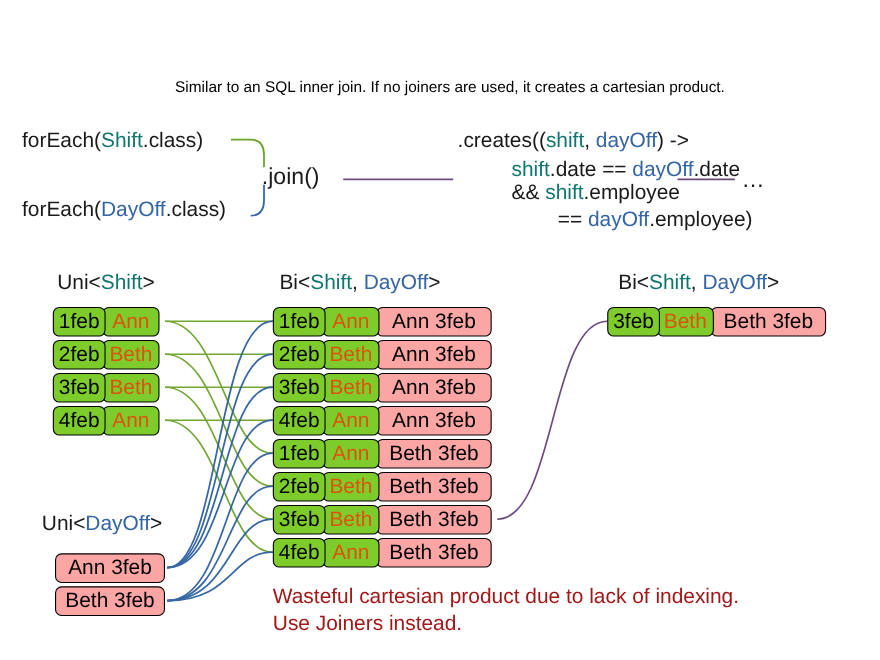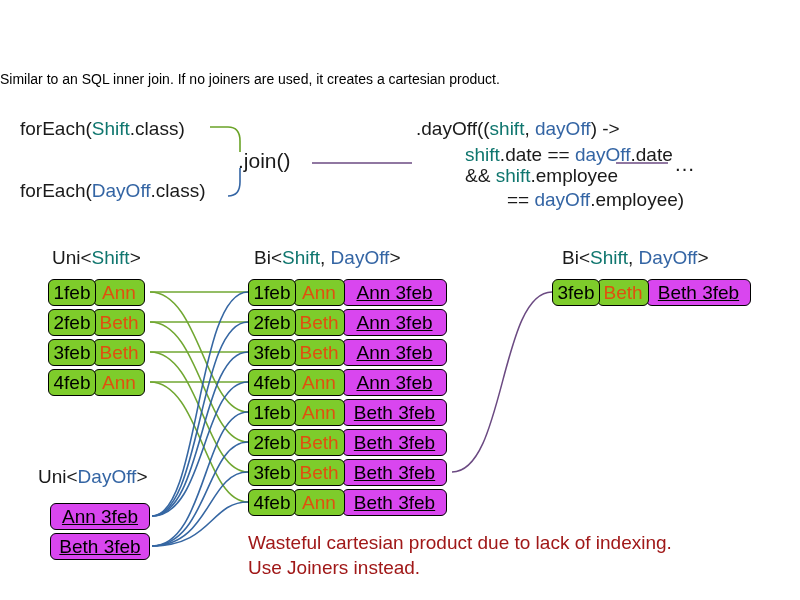--- a/index.html
+++ b/index.html
@@ -12,22 +12,22 @@
     position:relative;
   }
   #stage{position:absolute;left:0;top:0;width:800px;height:600px;}
 
   
   .title{
     position:absolute;left:0;top:20px;width:800px;text-align:center;
     font-size:36px;line-height:42px;letter-spacing:-0.2px;color:#000;
   }
   .subtitle{
-    position:absolute;left:0;top:70px;width:644px;text-align:left;
-    font-size:14px;line-height:18px;color:#000;
+    position:absolute;left:0;top:70px;width:644px;text-align:right;
+    font-size:14px;line-height:18px;color:#000;padding-left:15px;
   }
 
   
   .code{position:absolute;font-size:19px;line-height:22px;color:#1a1a1a;white-space:nowrap;}
   .code.small{font-size:19px;line-height:19px;margin-left:29px;}
   .g{color:#0f766e;}   
   .b{color:#3465a4;}
 
   .join-label{position:absolute;left:238px;top:149px;font-size:21px;line-height:24px;color:#1a1a1a;white-space:nowrap;}
   .dots{position:absolute;left:674px;top:152px;font-size:21px;color:#1a1a1a;}
@@ -41,21 +41,21 @@
     box-sizing:border-box;
     border:1.6px solid #000;
     border-radius:6px;
     display:flex;align-items:center;justify-content:center;
     font-size:19px;line-height:19px;
     height:27px;
     padding:0 4px;
     white-space:nowrap;
   }
   .cell.green{background:#7ecc2b;}
-  .cell.blue{background:#d946ef;text-decoration:underline;}
+  .cell.blue{background:#fca5a5;}
   .cell.name{color:#e0500f;}
   .cell.plain{color:#000;}
 
   .c-date{width:48px;margin-right:-3px;z-index:3;}
   .c-emp {width:52px;margin-right:-3px;z-index:2;}
   .c-off {width:105px;z-index:1;}
   .c-off1{width:100px;z-index:1;}
 
   
   .warn{
@@ -71,21 +71,21 @@
 <div id="stage">
 
   <div class="subtitle">Similar to an SQL inner join. If no joiners are used, it creates a cartesian product.</div>
 
   <div class="code" style="left:20px;top:118px;"><span>forEach(</span><span class="g">Shift</span><span>.class)</span></div>
 
   <div class="code" style="left:20px;top:180px;"><span>forEach(</span><span class="b">DayOff</span><span>.class)</span></div>
 
   <div class="join-label">.join()</div>
 
-  <div class="code" style="left:416px;top:118px;"><span>.dayOff((</span><span class="g small">shift</span><span class="small">, </span><span class="b small">dayOff</span><span class="small">) -&gt;</span></div>
+  <div class="code" style="left:416px;top:118px;"><span>.creates((</span><span class="g small">shift</span><span class="small">, </span><span class="b small">dayOff</span><span class="small">) -&gt;</span></div>
 
   <div class="code small" style="left:436px;top:145px;"><span class="g">shift</span><span>.date == </span><span class="b">dayOff</span><span>.date</span></div>
 
   <div class="code small" style="left:478px;top:190px;"><span>== </span><span class="b">dayOff</span><span>.employee)</span></div>
 
   <div class="code small" style="left:436px;top:166px;"><span>&amp;&amp; </span><span class="g">shift</span><span>.employee</span></div>
 
   <div class="dots">…</div>
 
   <svg class="wires" viewBox="0 0 800 600">

